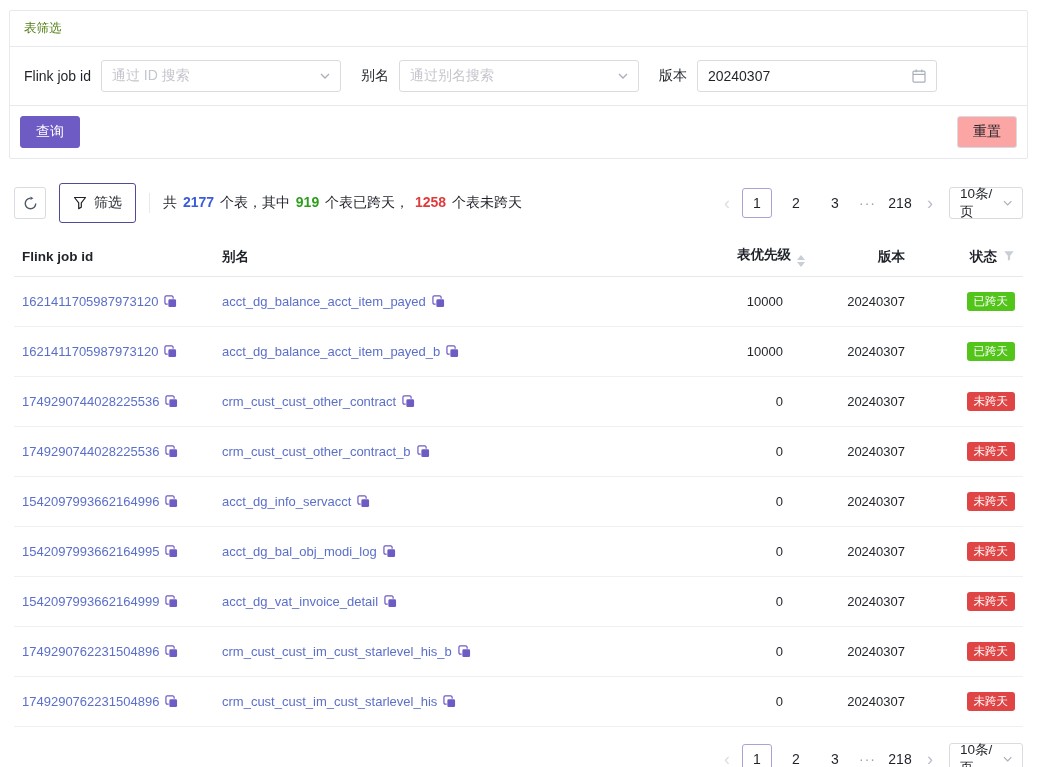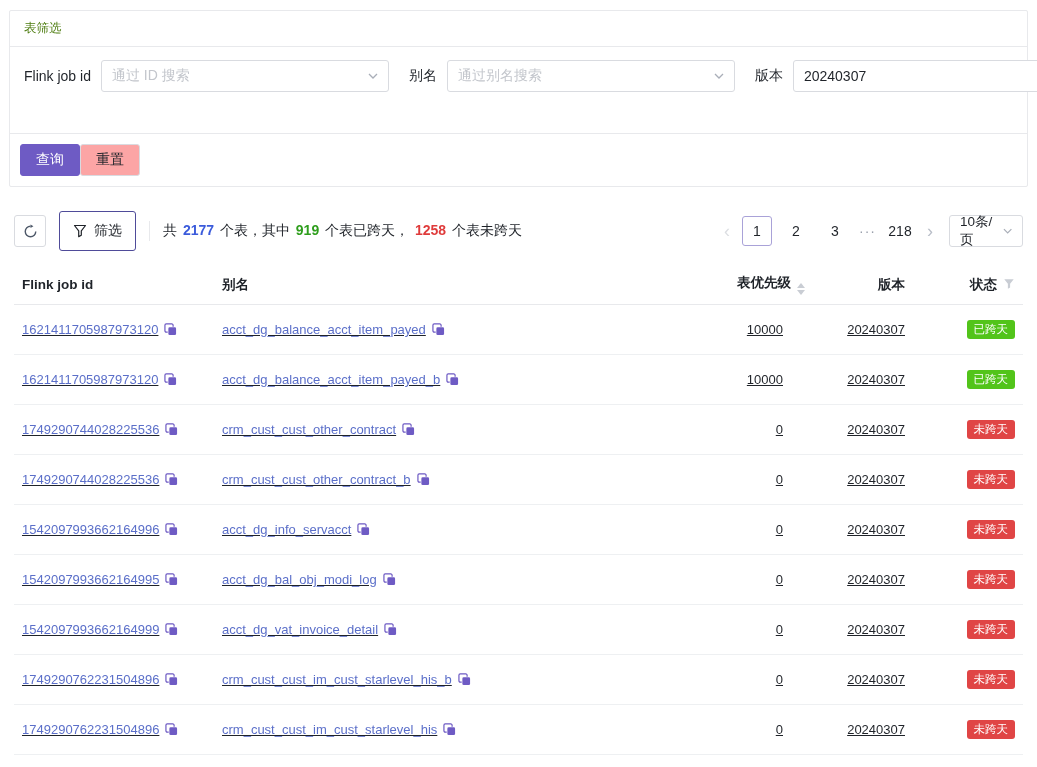--- a/index.html
+++ b/index.html
@@ -9,27 +9,27 @@
   }
   .page{padding:10px 9px 6px;}
 
   
   .card{border:1px solid #e8e9ec;border-radius:2px;background:#fff;}
   .card-hd{padding:9px 14px;font-size:12.5px;color:#4d7c0f;border-bottom:1px solid #e8e9ec;}
   .filter-row{display:flex;align-items:center;padding:13px 14px;gap:20px;}
   .f-group{display:flex;align-items:center;gap:10px;}
   .f-label{font-size:14px;color:#1f2329;white-space:nowrap;}
   .select{
-    width:288px;height:32px;border:1px solid #d9dbe0;border-radius:3px;
+    width:240px;height:32px;border:1px solid #d9dbe0;border-radius:3px;
     display:flex;align-items:center;justify-content:space-between;
     padding:0 10px;background:#fff;cursor:pointer;
   }
   .ph{color:#c3c6cc;font-size:14px;overflow:hidden;white-space:nowrap;}
   .val{font-size:14px;color:#1f2329;}
-  .card-ft{border-top:1px solid #e8e9ec;padding:10px 10px;display:flex;justify-content:flex-start;gap:0;margin-top:28px;}
+  .card-ft{border-top:1px solid #e8e9ec;padding:10px 10px;display:flex;justify-content:space-between;gap:0;}
   .btn{
     height:32px;padding:0 15px;font-size:14px;border:1px solid #d9dbe0;
     background:#fca5a5;border-radius:3px;cursor:pointer;color:#1f2329;font-family:inherit;
   }
   .btn.primary{background:#6e5bc4;border-color:#6e5bc4;color:#fff;}
 
   
   .toolbar{display:flex;align-items:center;margin:24px 5px 14px;gap:13px;}
   .icon-btn{
     width:32px;height:32px;border:1px solid #d9dbe0;border-radius:3px;background:#fff;
@@ -56,21 +56,21 @@
   .size-select{width:74px;font-size:13.5px;}
   .size-select span{font-size:13.5px;color:#1f2329;}
 
   
   .tbl-wrap{margin:0 5px;}
   table{width:100%;border-collapse:collapse;table-layout:fixed;}
   thead th{
     font-size:13.5px;font-weight:700;color:#1f2329;text-align:left;
     padding:9px 8px;border-bottom:1px solid #e8e9ec;
   }
-  td{padding:0 8px;height:50px;font-size:13px;border-bottom:1px solid #eef0f2;color:#1f2329;text-decoration:underline;}
+  td{padding:0 8px;height:50px;font-size:13px;border-bottom:1px solid #eef0f2;color:#1f2329;}
   th.t-right,td.t-right{text-align:right;}
   td.c-pri{padding-right:30px;}
   .link{color:#5b6fc9;cursor:pointer;}
   svg.copy{margin-left:6px;vertical-align:-2px;cursor:pointer;}
   .sorter{display:inline-flex;flex-direction:column;gap:2px;margin-left:6px;vertical-align:-1px;}
   .caret{width:0;height:0;border-left:4px solid transparent;border-right:4px solid transparent;}
   .caret.up{border-bottom:5px solid #c9cdd4;}
   .caret.down{border-top:5px solid #c9cdd4;}
   .th-funnel{margin-left:6px;vertical-align:-1px;}
   .badge{display:inline-block;padding:4px 7px;border-radius:3px;color:#fff;font-size:11.5px;line-height:1;}

